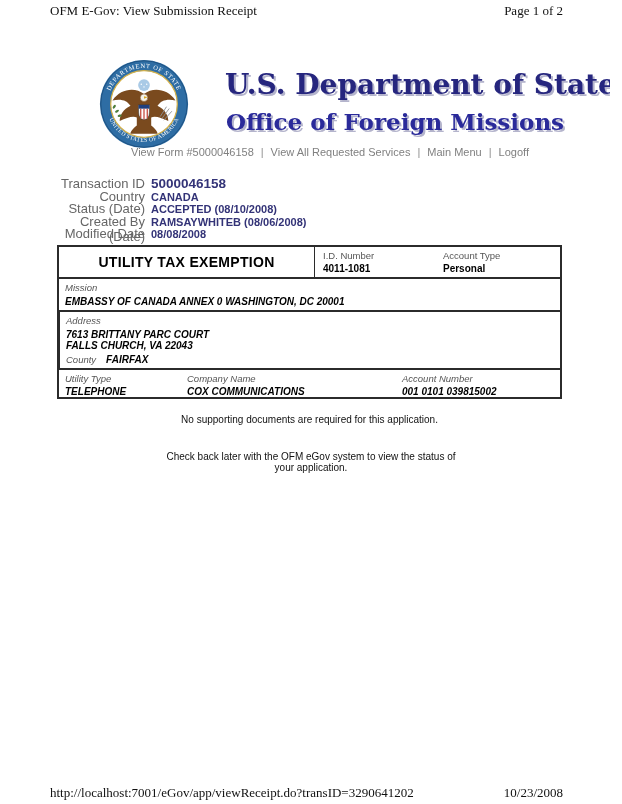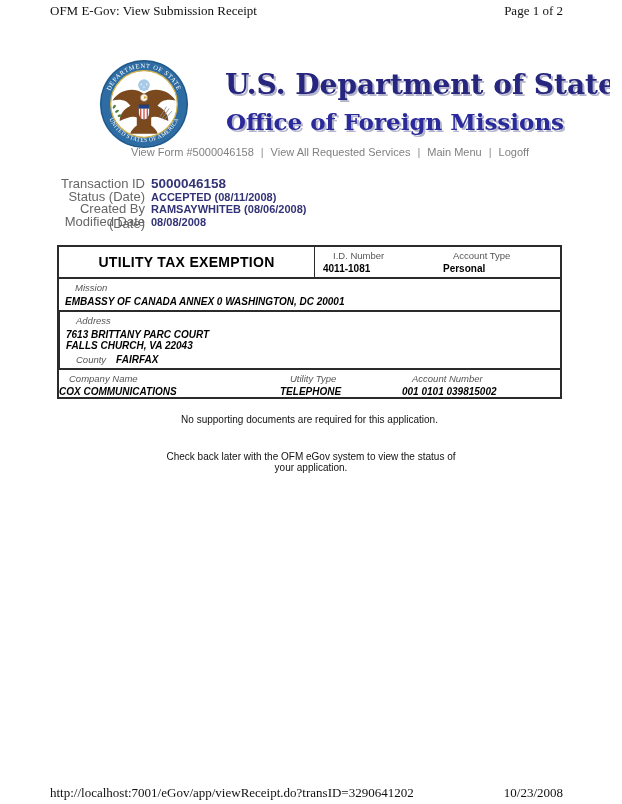--- a/index.html
+++ b/index.html
@@ -42,21 +42,21 @@
   .txn-value.big { font-size:13.5px; }
   
   .rtable {
     position:absolute; left:57px; top:245px; width:505px;
     border:2px solid #2b2b2b; background:#fff;
   }
   .trow { display:flex; }
   .trow + .trow { border-top:2px solid #2b2b2b;font-style:italic; }
   .cell { padding:3px 6px; }
   .vdiv { border-left:1px solid #2b2b2b; }
-  .lbl { font-size:9.5px; color:#555;margin-left:10px; }
+  .lbl { font-size:9.5px; color:#555; }
   .val { font-size:10px; font-weight:bold; color:#000; }
   .row-head { height:30px; }
   .row-head .cell-title {
     width:255px; display:flex; align-items:center; justify-content:center;
     font-size:14px; font-weight:bold; letter-spacing:0.3px;
   }
   .row-head .cell-right { flex:1; display:flex; padding:3px 0 3px 8px; }
   .pair { display:flex; flex-direction:column; gap:2px; }
   .pair.idnum { width:120px; }
   .row-mission { min-height:31px; flex-direction:column; padding:3px 6px; }
@@ -137,22 +137,26 @@
   <div class="nav">
     <a>View Form #5000046158</a><span class="sep">|</span><a>View All Requested Services</a><span class="sep">|</span><a>Main Menu</a><span class="sep">|</span><a>Logoff</a>
   </div>
 
   <div class="txn">
     <div class="txn-row">
       <span class="txn-label">Transaction ID</span>
       <span class="txn-value big">5000046158</span>
     </div>
     <div class="txn-row">
+      <span class="txn-label">Country</span>
+      <span class="txn-value">CANADA</span>
+    </div>
+    <div class="txn-row">
       <span class="txn-label">Status (Date)</span>
-      <span class="txn-value">ACCEPTED (08/11/2008)</span>
+      <span class="txn-value">ACCEPTED (08/10/2008)</span>
     </div>
     <div class="txn-row">
       <span class="txn-label">Created By (Date)</span>
       <span class="txn-value">RAMSAYWHITEB (08/06/2008)</span>
     </div>
     <div class="txn-row">
       <span class="txn-label">Modified Date</span>
       <span class="txn-value">08/08/2008</span>
     </div>
   </div>
@@ -184,28 +188,28 @@
         <div class="val" style="margin-top:3px">7613 BRITTANY PARC COURT</div>
         <div class="val">FALLS CHURCH, VA 22043</div>
         <div class="inline-pair">
           <span class="lbl">County</span>
           <span class="val">FAIRFAX</span>
         </div>
       </div>
     </div>
 
     <div class="trow row-utility">
+      <div class="pair u-col1">
+        <span class="lbl">Utility Type</span>
+        <span class="val">TELEPHONE</span>
+      </div>
       <div class="pair u-col2">
         <span class="lbl">Company Name</span>
         <span class="val">COX COMMUNICATIONS</span>
       </div>
-      <div class="pair u-col1">
-        <span class="lbl">Utility Type</span>
-        <span class="val">TELEPHONE</span>
-      </div>
       <div class="pair u-col3">
         <span class="lbl">Account Number</span>
         <span class="val">001 0101 039815002</span>
       </div>
     </div>
 
   </div>
 
   <div class="note1">No supporting documents are required for this application.</div>
   <div class="note2">Check back later with the OFM eGov system to view the status of your application.</div>

